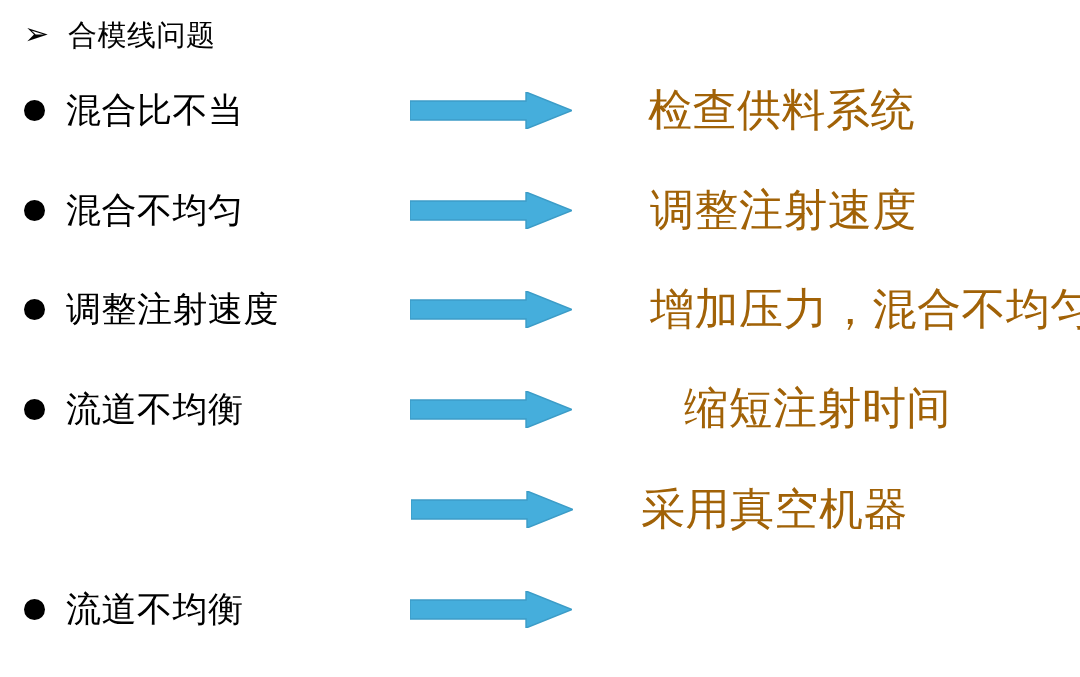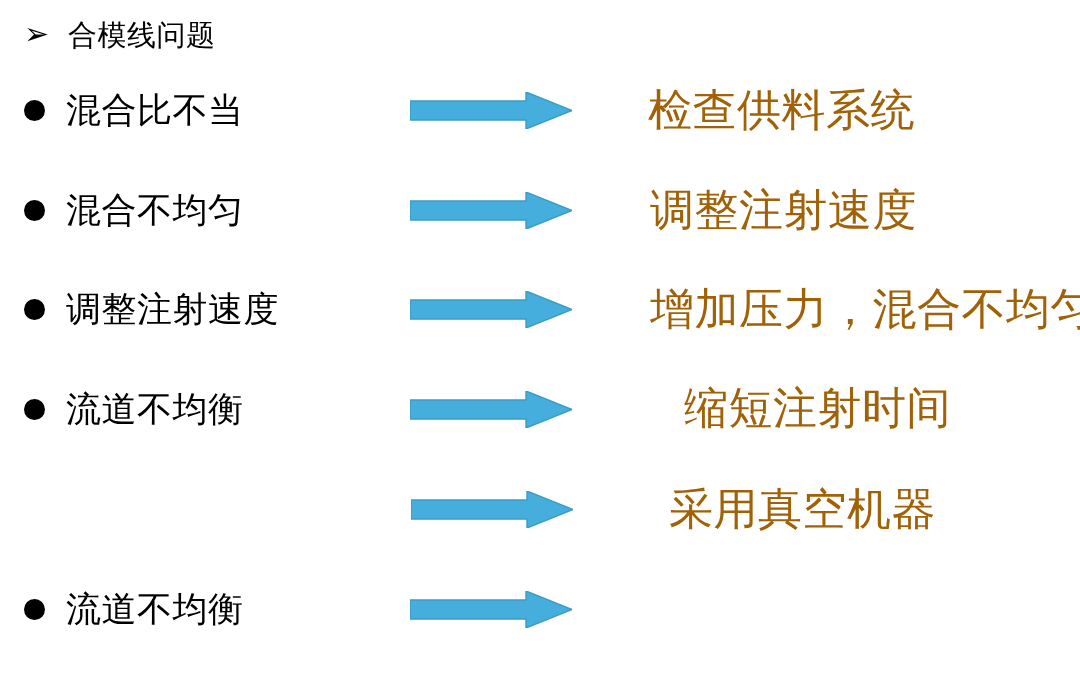--- a/index.html
+++ b/index.html
@@ -127,21 +127,21 @@
     font-size: 44px;
     line-height: 1.05;
     letter-spacing: 0.5px;
     color: #a16207;
     white-space: nowrap;
   }
   .sol-1 { left: 648px; }
   .sol-2 { left: 650px; }
   .sol-3 { left: 650px; }
   .sol-4 { left: 684px; font-family: Liberation Serif, serif; }
-  .sol-5 { left: 669px; }
+  .sol-5 { left: 641px; }
   .sol-6 { left: 659px; }
 </style>
 </head>
 <body>
 
 <div class="slide">
 
   <div class="heading-row">
     <span class="heading-marker">➢</span>
     <span class="heading-text">合模线问题</span>

